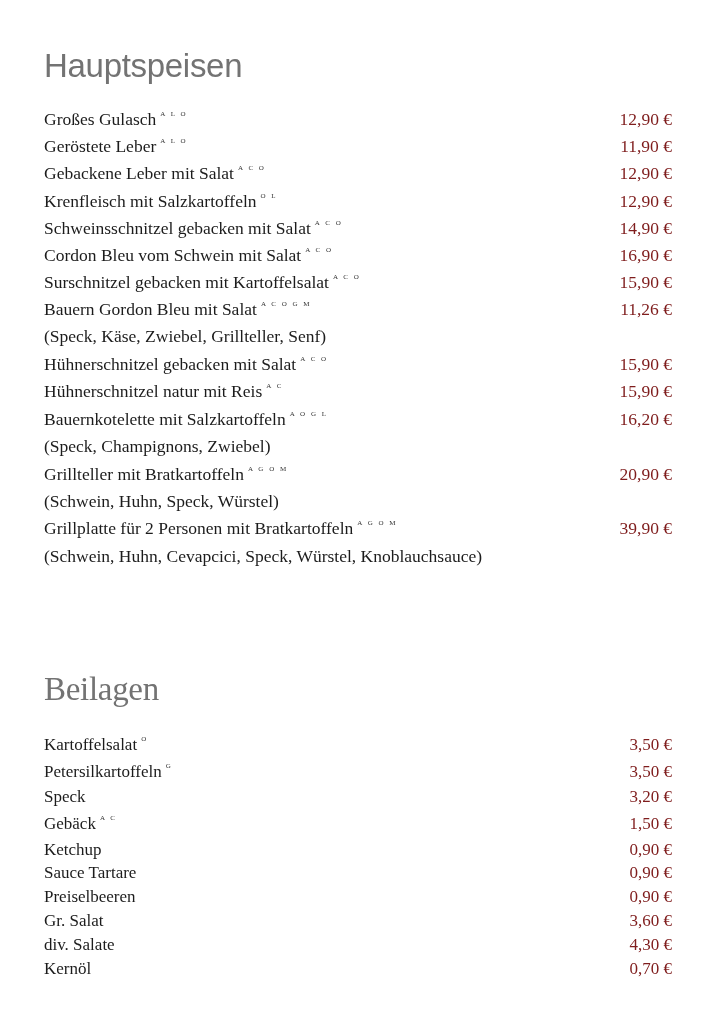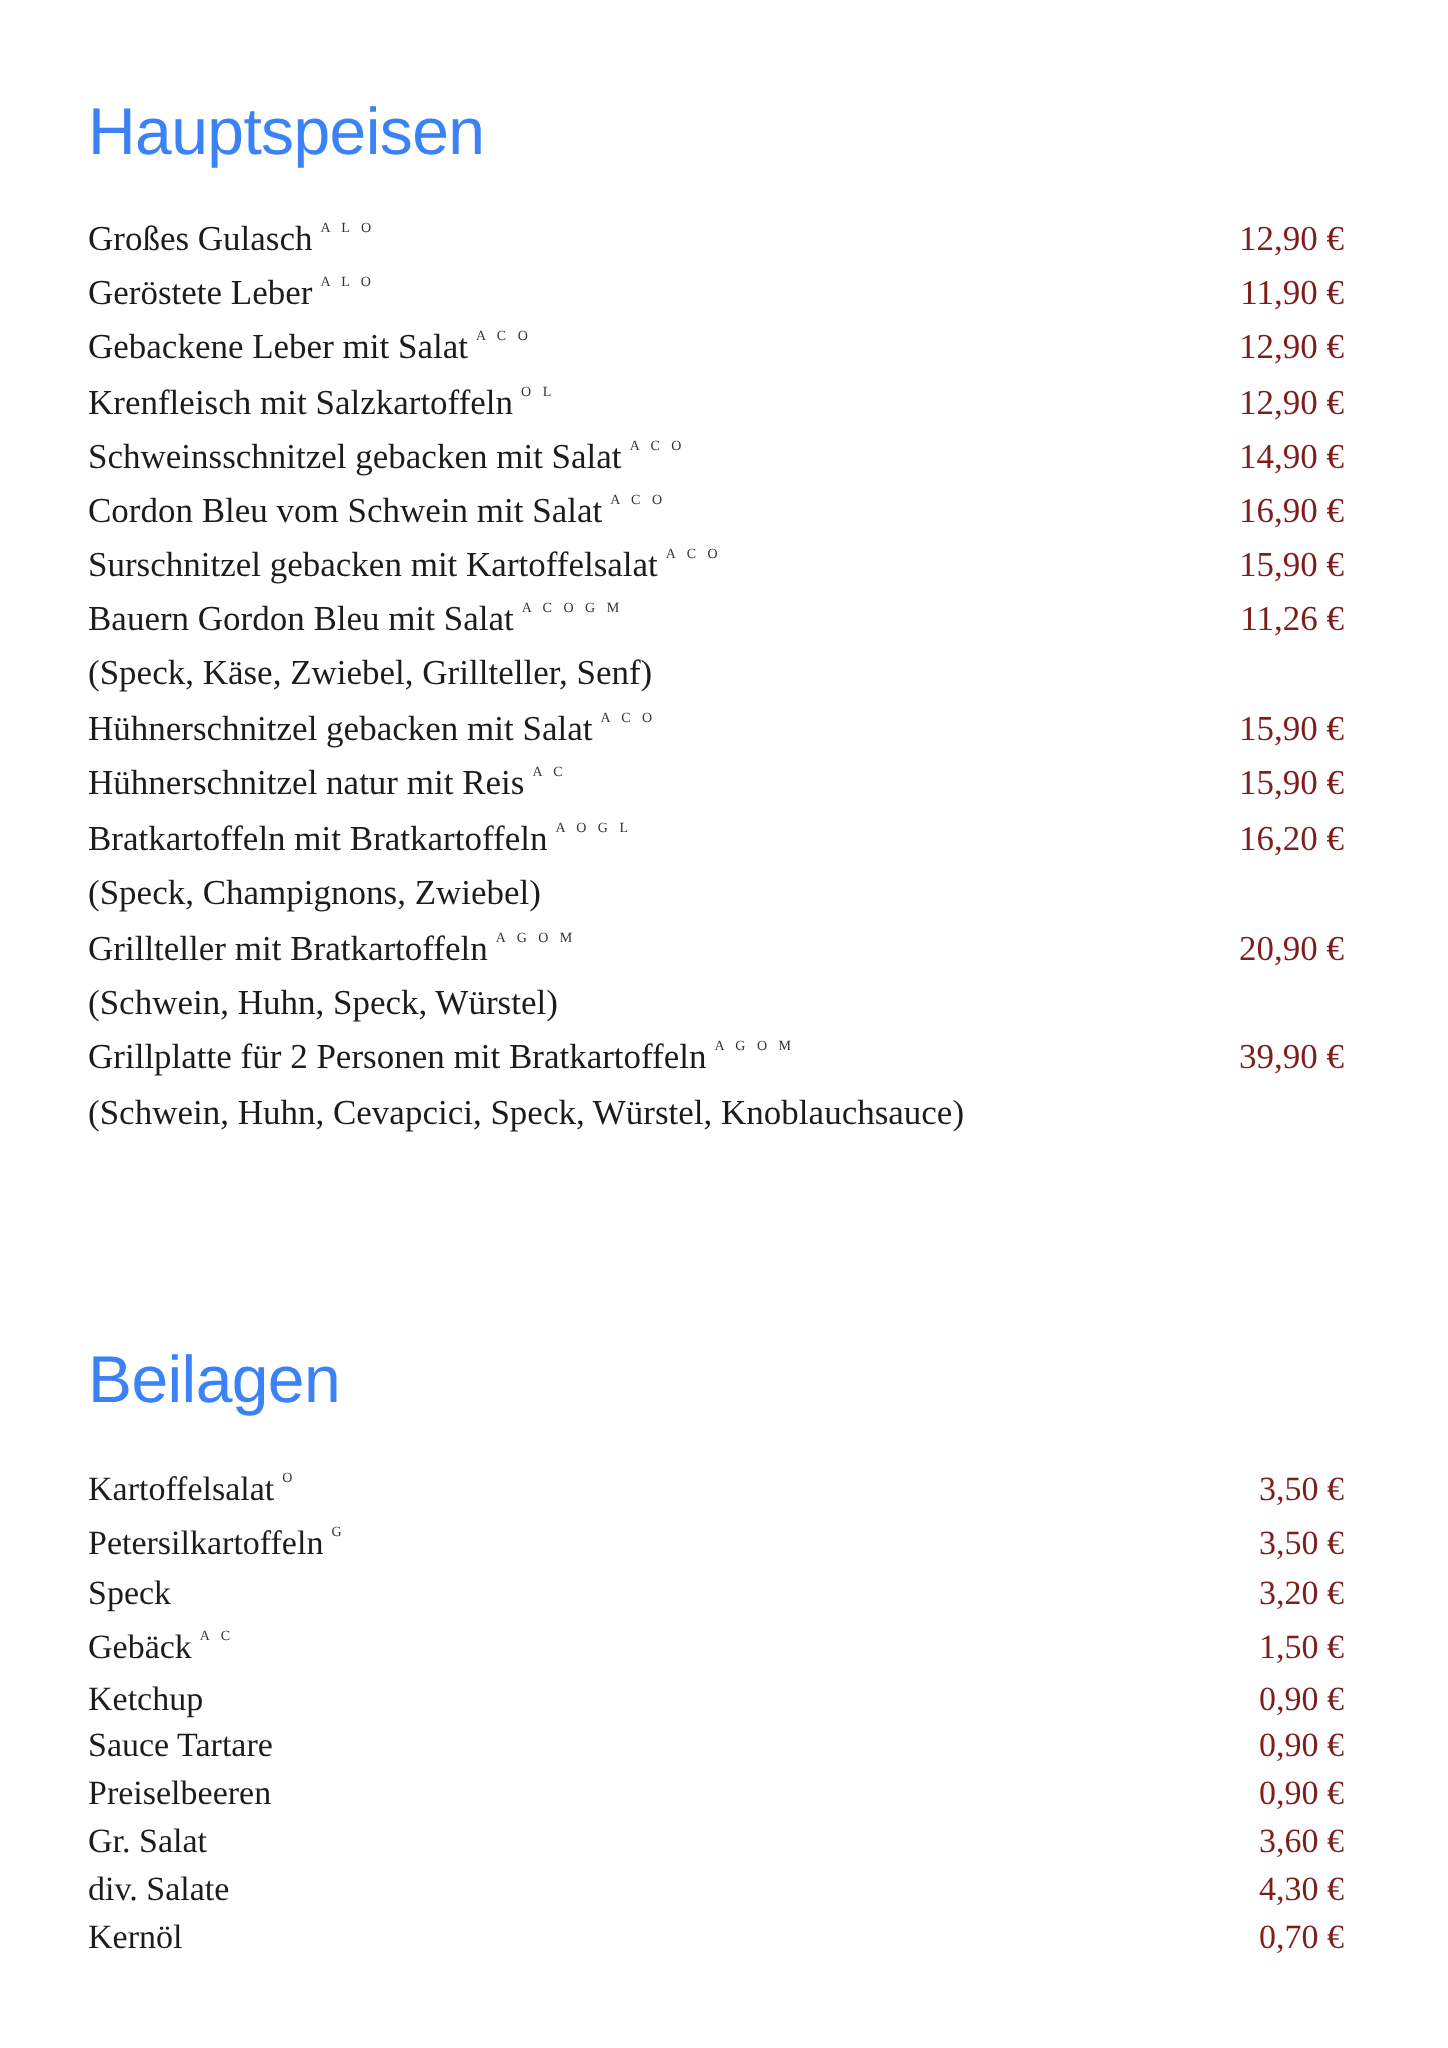--- a/index.html
+++ b/index.html
@@ -13,21 +13,21 @@
       position: relative;
       overflow: hidden;
       color: #1a1a1a;
     }
     .section-title {
       position: absolute;
       left: 44px;
       font-family: "Liberation Sans", sans-serif;
       font-size: 33px;
       font-weight: normal;
-      color: #3b82f6;
+      color: #737373;
       margin: 0;
       letter-spacing: -0.3px;
       line-height: 1;
     }
     .row {
       position: absolute;
       left: 44px;
       width: 628px;
       font-family: "Liberation Serif", serif;
       font-size: 17.5px;
@@ -101,21 +101,21 @@
   </div>
   <div class="row" style="top:356px;">
     <span class="name"><span>Hühnerschnitzel gebacken mit Salat</span><span class="allergen">A C O</span></span>
     <span class="price">15,90 €</span>
   </div>
   <div class="row" style="top:383px;">
     <span class="name"><span>Hühnerschnitzel natur mit Reis</span><span class="allergen">A C</span></span>
     <span class="price">15,90 €</span>
   </div>
   <div class="row" style="top:411px;">
-    <span class="name"><span>Bratkartoffeln mit Bratkartoffeln</span><span class="allergen">A O G L</span></span>
+    <span class="name"><span>Bauernkotelette mit Salzkartoffeln</span><span class="allergen">A O G L</span></span>
     <span class="price">16,20 €</span>
   </div>
   <div class="row" style="top:438px;">
     <span class="name">(Speck, Champignons, Zwiebel)</span>
   </div>
   <div class="row" style="top:466px;">
     <span class="name"><span>Grillteller mit Bratkartoffeln</span><span class="allergen">A G O M</span></span>
     <span class="price">20,90 €</span>
   </div>
   <div class="row" style="top:493px;">
@@ -123,21 +123,21 @@
   </div>
   <div class="row" style="top:520px;">
     <span class="name"><span>Grillplatte für 2 Personen mit Bratkartoffeln</span><span class="allergen">A G O M</span></span>
     <span class="price">39,90 €</span>
   </div>
   <div class="row" style="top:548px;">
     <span class="name">(Schwein, Huhn, Cevapcici, Speck, Würstel, Knoblauchsauce)</span>
   </div>
 </div>
 
-<h1 class="section-title" style="top:673px;">Beilagen</h1>
+<h1 class="section-title" style="top:673px;font-family:Liberation Serif, serif;">Beilagen</h1>
 
 <div class="beilagen">
   <div class="row" style="top:736px;">
     <span class="name"><span>Kartoffelsalat</span><span class="allergen">O</span></span>
     <span class="price">3,50 €</span>
   </div>
   <div class="row" style="top:763px;">
     <span class="name"><span>Petersilkartoffeln</span><span class="allergen">G</span></span>
     <span class="price">3,50 €</span>
   </div>

